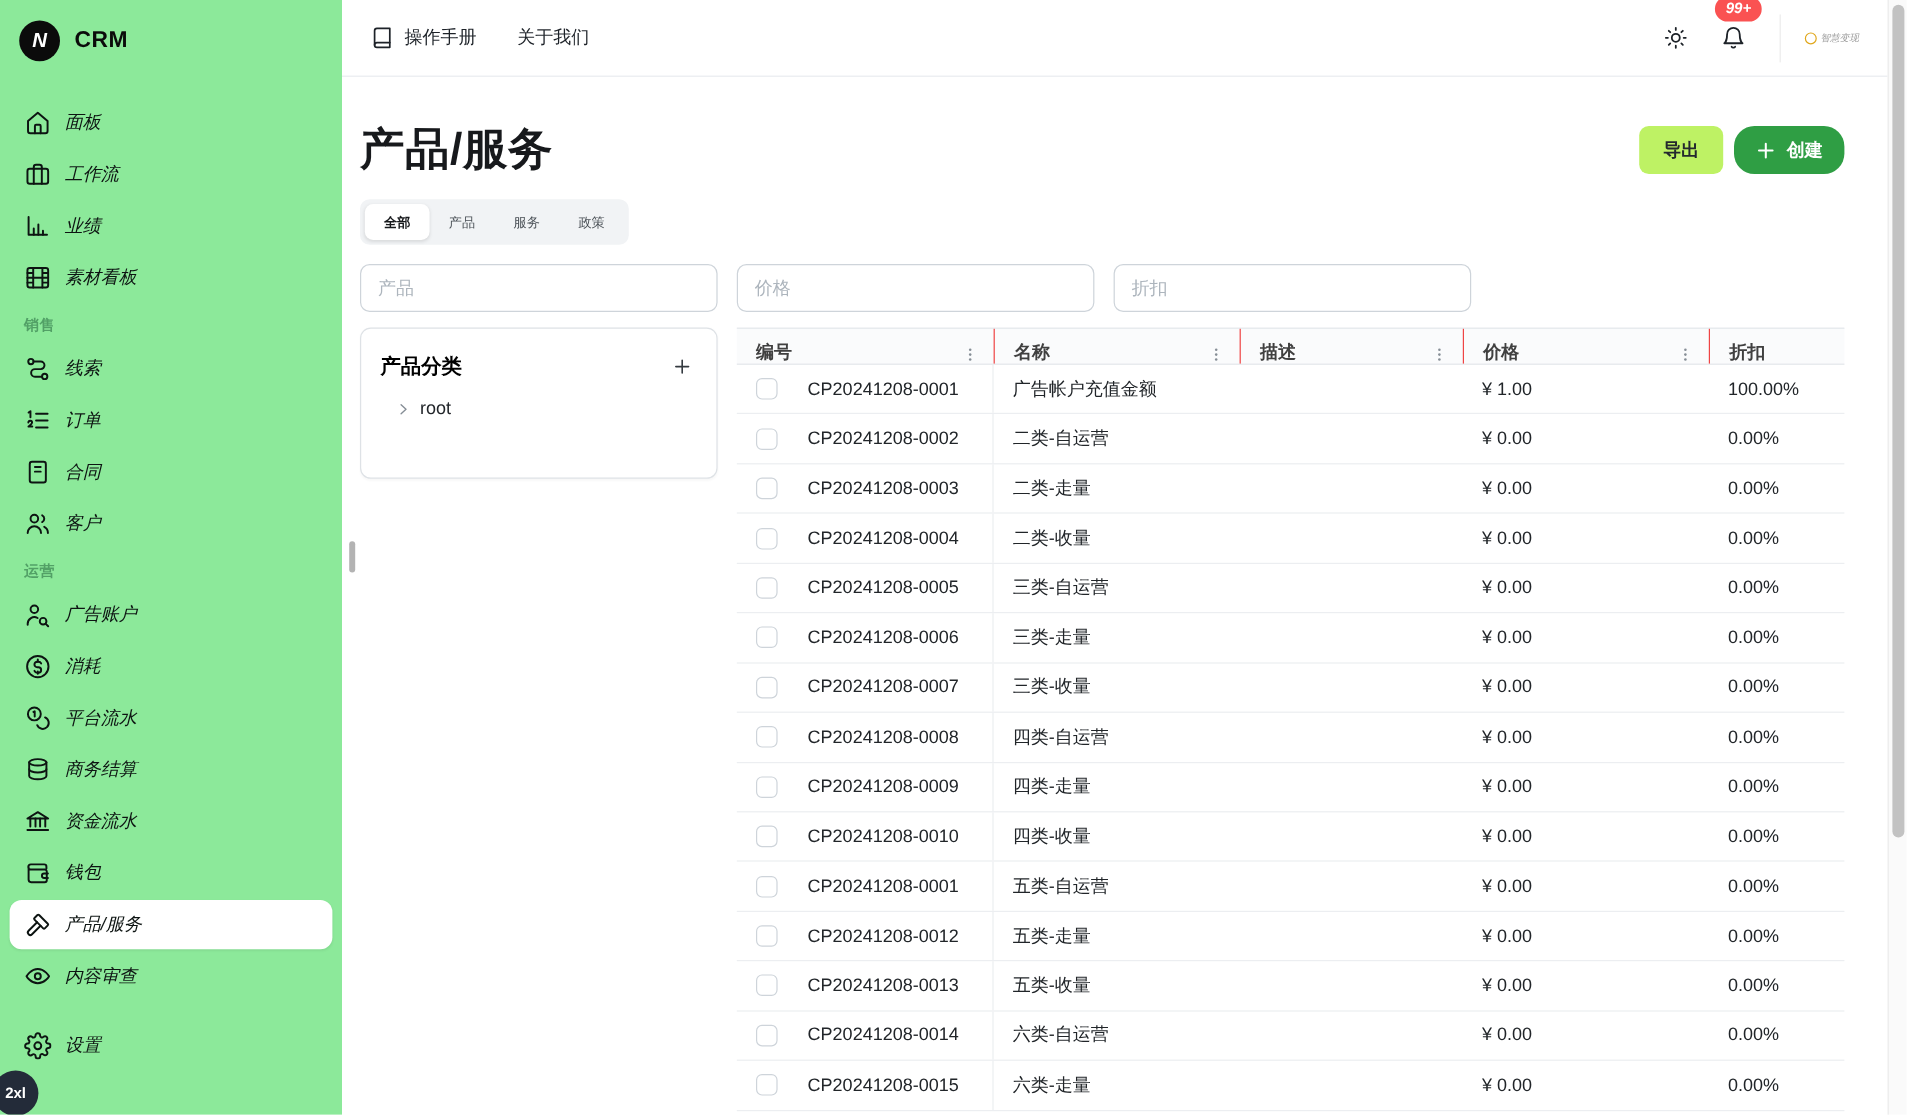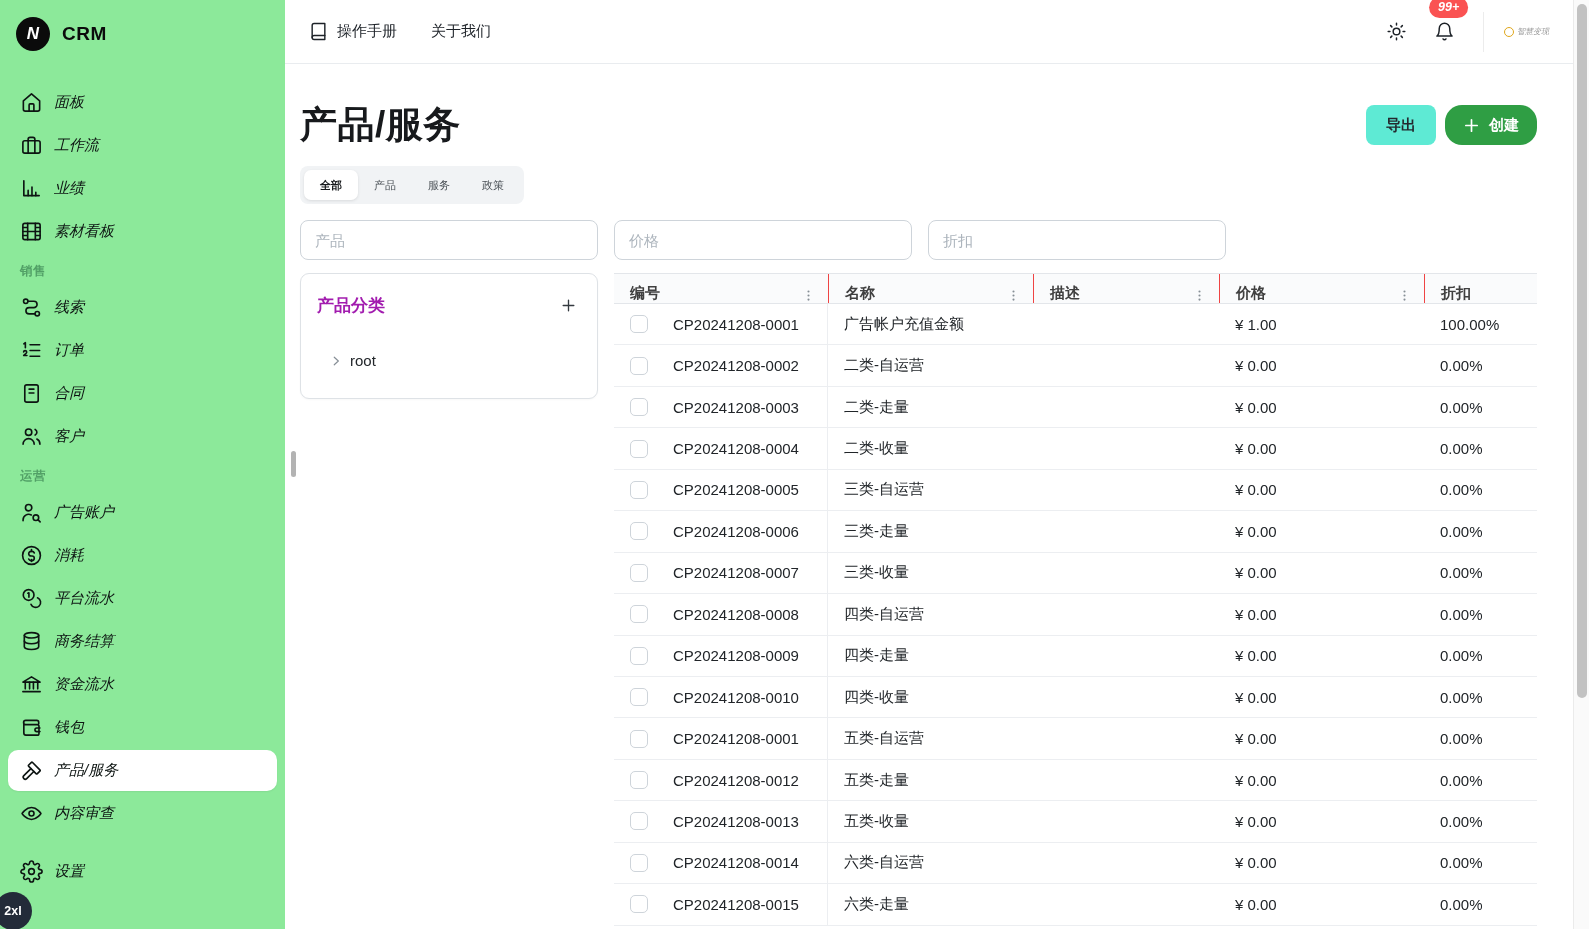--- a/index.html
+++ b/index.html
@@ -50,45 +50,45 @@
   .watermark .wm-dot { width:10px; height:10px; border:1.5px solid #e0a71c; border-radius:50%; }
 
   
   .main { position:absolute; left:285px; top:64px; right:16px; bottom:0; background:#fff;
     padding:36px 36px 0 15px; overflow:hidden; }
   .page-header { display:flex; align-items:center; }
   .page-title { font-size:37px; font-weight:800; color:#17191c; letter-spacing:.5px; }
   .header-actions { margin-left:auto; display:flex; gap:9px; }
   .btn { height:40px; border:none; border-radius:8px; font-size:15px; font-weight:600;
     font-family:inherit; display:flex; align-items:center; cursor:pointer; }
-  .btn-light { background:#5eead4; color:#24292e; padding:0 20px; }
+  .btn-light { background:#bef264; color:#24292e; padding:0 20px; }
   .btn-green { background:#2f9e44; color:#fff; padding:0 18px; gap:9px;border-radius:17px; }
   .btn-green svg { width:17px; height:17px; }
 
   .seg-tabs { margin-top:16px; display:inline-flex; background:#f1f3f5; border-radius:8px; padding:4px; }
   .seg-tab { height:30px; padding:0 16px; display:flex; align-items:center; border-radius:7px;
     color:#4b5157; font-size:11px; cursor:pointer; }
   .seg-tab.active { background:#fff; color:#17191c; font-weight:700; box-shadow:0 1px 3px rgba(0,0,0,.1); }
 
   .filters { margin-top:16px; display:flex; gap:16px; }
   .filter-input { width:298px; height:40px; border:1px solid #ced4da; border-radius:8px;
     padding:0 14px; font-size:15px; font-family:inherit; color:#212529; outline:none; }
   .filter-input::placeholder { color:#adb5bd; }
 
   .content-row { margin-top:13px; display:flex; align-items:flex-start; gap:16px; }
 
   
   .cat-card { width:298px; height:126px; border:1px solid #dee2e6; border-radius:9px;
     background:#fff; padding:18px 16px; box-shadow:0 1px 2px rgba(0,0,0,.03); }
   .cat-head { display:flex; align-items:center; justify-content:space-between; }
-  .cat-title { font-size:17px; font-weight:700; color:#a21caf; }
+  .cat-title { font-size:17px; font-weight:700; color:#000000; }
   .cat-add { width:26px; height:26px; border:none; background:none; display:flex; align-items:center;
     justify-content:center; cursor:pointer; color:#343a40; }
   .cat-add svg { width:17px; height:17px; }
-  .tree-node { margin-top:34px; display:flex; align-items:center; gap:7px; padding-left:12px; cursor:pointer; }
+  .tree-node { margin-top:14px; display:flex; align-items:center; gap:7px; padding-left:12px; cursor:pointer; }
   .tree-node svg { width:14px; height:14px; color:#868e96; }
   .tree-label { font-size:15px; color:#212529; }
 
   
   .tbl { flex:1; min-width:0; }
   .tbl-grid { display:grid; grid-template-columns:214px 205px 186px 205px 1fr; }
   .thead { height:31px; background:#fafbfc; border-top:1px solid #e3e6ea; border-bottom:1px solid #e3e6ea; }
   .hcell { display:flex; align-items:flex-end; padding:0 12px 0 16px; font-weight:700; font-size:15px; color:#404040; }
   .hcell + .hcell { border-left:1px solid #ef4444; }
   .hcell .dots { margin-left:auto; cursor:pointer; display:flex; }

